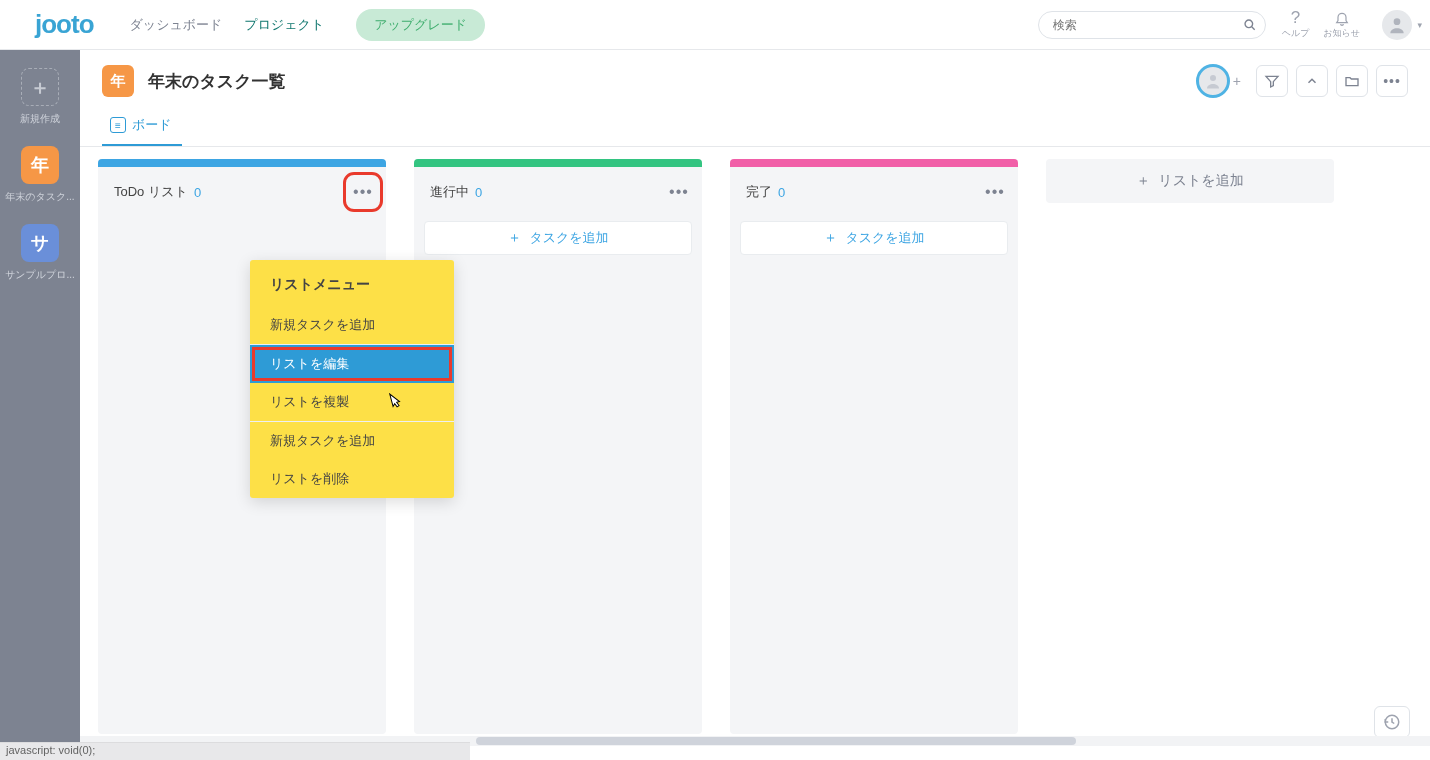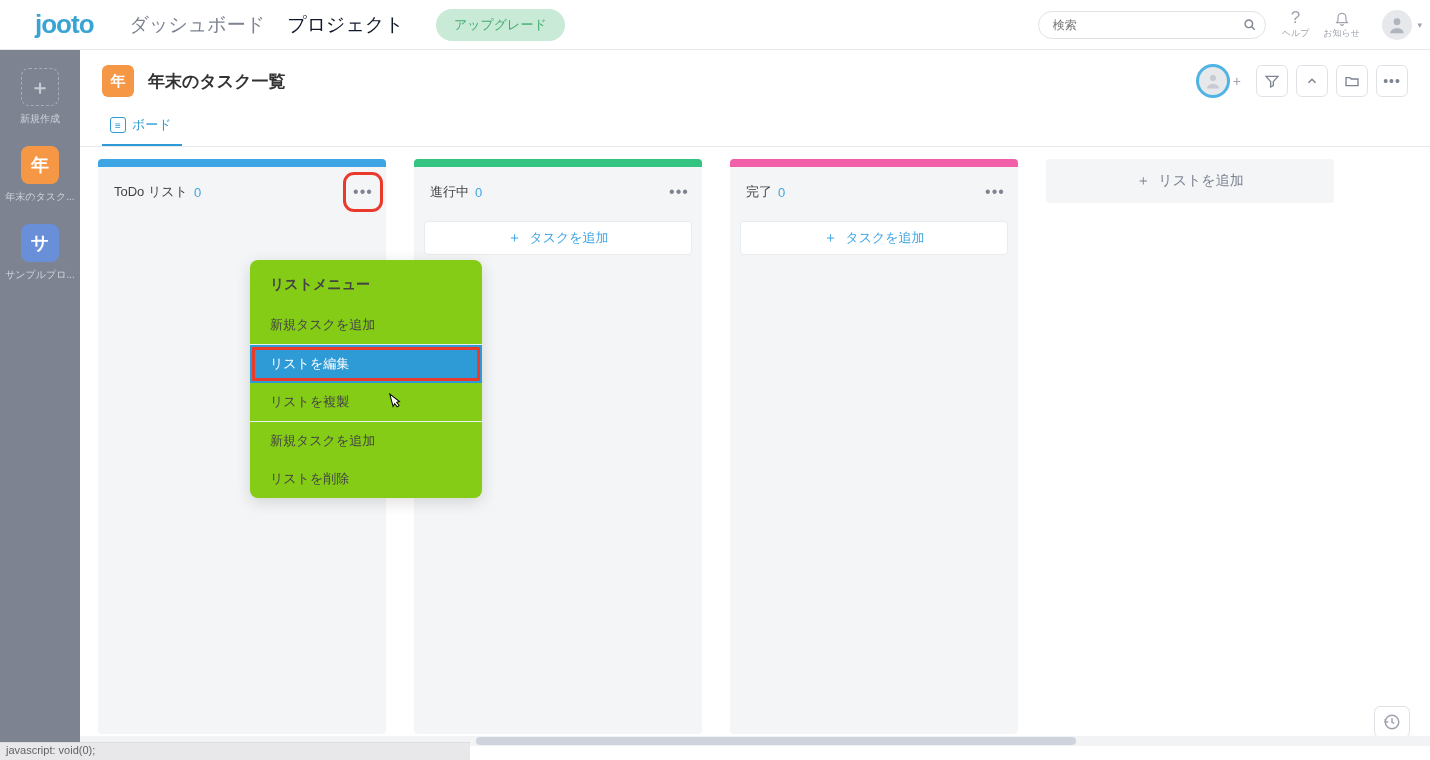--- a/index.html
+++ b/index.html
@@ -2,22 +2,22 @@
 <html><head>
 <meta charset="utf-8">
 <style>
 * { margin: 0; padding: 0; box-sizing: border-box; font-family: -apple-system, BlinkMacSystemFont, "Segoe UI", "Hiragino Sans", Meiryo, sans-serif; }
 body { width: 1430px; height: 760px; overflow: hidden; background: #fff; position: relative; }
 
 
 .top-header { height: 50px; display: flex; align-items: center; padding: 0 18px 0 28px; border-bottom: 1px solid #e6e8eb; }
 .logo { font-size: 26px; font-weight: 700; color: #39a4d4; letter-spacing: -1px; margin-right: 36px; margin-left: 7px; }
 .nav-tabs { display: flex; gap: 22px; align-items: center; }
-.nav-tab { font-size: 19px; color: #7d8391; cursor: pointer; }
-.nav-tab.active { color: #0f172a; font-weight: 500; }
+.nav-tab { font-size: 13px; color: #7d8391; cursor: pointer; }
+.nav-tab.active { color: #0f766e; font-weight: 500; }
 .upgrade-btn { background: #c8ead6; color: #3fae6e; font-size: 13px; padding: 7px 18px; border-radius: 16px; cursor: pointer; margin-left: 10px; }
 .header-spacer { flex: 1; }
 .search-box { position: relative; width: 228px; }
 .search-input { width: 100%; height: 28px; border: 1px solid #dfe3e8; border-radius: 14px; padding: 0 34px 0 14px; font-size: 12px; outline: none; color: #a21caf; }
 .search-icon { position: absolute; right: 9px; top: 50%; transform: translateY(-50%); color: #7d8391; }
 .header-icons { display: flex; gap: 14px; align-items: center; margin-left: 16px; }
 .header-icon-group { display: flex; flex-direction: column; align-items: center; gap: 1px; cursor: pointer; color: #9ea3af; }
 .header-icon-group .ico { font-size: 17px; line-height: 1; }
 .header-icon-group .lbl { font-size: 9px; }
 .avatar { width: 30px; height: 30px; border-radius: 50%; background: #e6e8eb; display: flex; align-items: center; justify-content: center; color: #b0b4bd; margin-left: 8px; cursor: pointer; position: relative; }
@@ -59,21 +59,21 @@
 .list-count { font-size: 13px; color: #3da5e3; margin-left: 6px; }
 .list-head-spacer { flex: 1; }
 .dots-btn { width: 22px; height: 22px; display: flex; align-items: center; justify-content: center; color: #7d8391; cursor: pointer; font-size: 16px; letter-spacing: 1px; }
 .dots-highlight { outline: 3px solid #e93a2c; outline-offset: 6px; border-radius: 2px; }
 .list-body { padding: 8px 10px; }
 .add-task-btn { background: #fff; border: 1px solid #e9ecef; border-radius: 4px; height: 34px; display: flex; align-items: center; justify-content: center; gap: 8px; color: #3da5e3; font-size: 13px; cursor: pointer; }
 .add-task-btn .plus { font-size: 14px; }
 .add-list { width: 288px; background: #f4f5f7; border-radius: 4px; height: 44px; display: flex; align-items: center; justify-content: center; gap: 8px; color: #7d8391; font-size: 14px; cursor: pointer; }
 
 
-.dropdown { position: absolute; left: 170px; top: 210px; width: 232px; background: #84cc16; border-radius: 8px; box-shadow: 0 4px 16px rgba(0,0,0,0.14); z-index: 50; overflow: hidden; }
+.dropdown { position: absolute; left: 170px; top: 210px; width: 204px; background: #fde047; border-radius: 3px; box-shadow: 0 4px 16px rgba(0,0,0,0.14); z-index: 50; overflow: hidden; }
 .dropdown-title { padding: 16px 20px 12px; font-size: 14px; font-weight: 600; color: #444; }
 .dropdown-item { padding: 10px 20px; font-size: 13px; color: #444; cursor: pointer; }
 .dropdown-sep { border-top: 1px solid #edeff2; }
 .dropdown-item.highlighted { background: #2e9bd6; color: #fff; outline: 3px solid #e93a2c; outline-offset: -5px; }
 .cursor-img { position: absolute; left: 306px; top: 341px; z-index: 60; font-size: 16px; pointer-events: none; transform: rotate(-15deg); }
 
 
 .history-fab { position: absolute; right: 20px; bottom: 22px; width: 36px; height: 32px; border: 1px solid #dfe3e8; border-radius: 6px; display: flex; align-items: center; justify-content: center; color: #9ea3af; background: #fff; cursor: pointer; }
 .h-scrollbar { position: absolute; left: 80px; right: 0; bottom: 14px; height: 10px; background: #f2f3f5; }
 .h-thumb { position: absolute; left: 396px; width: 600px; top: 1px; height: 8px; background: #cfd3db; border-radius: 4px; }

